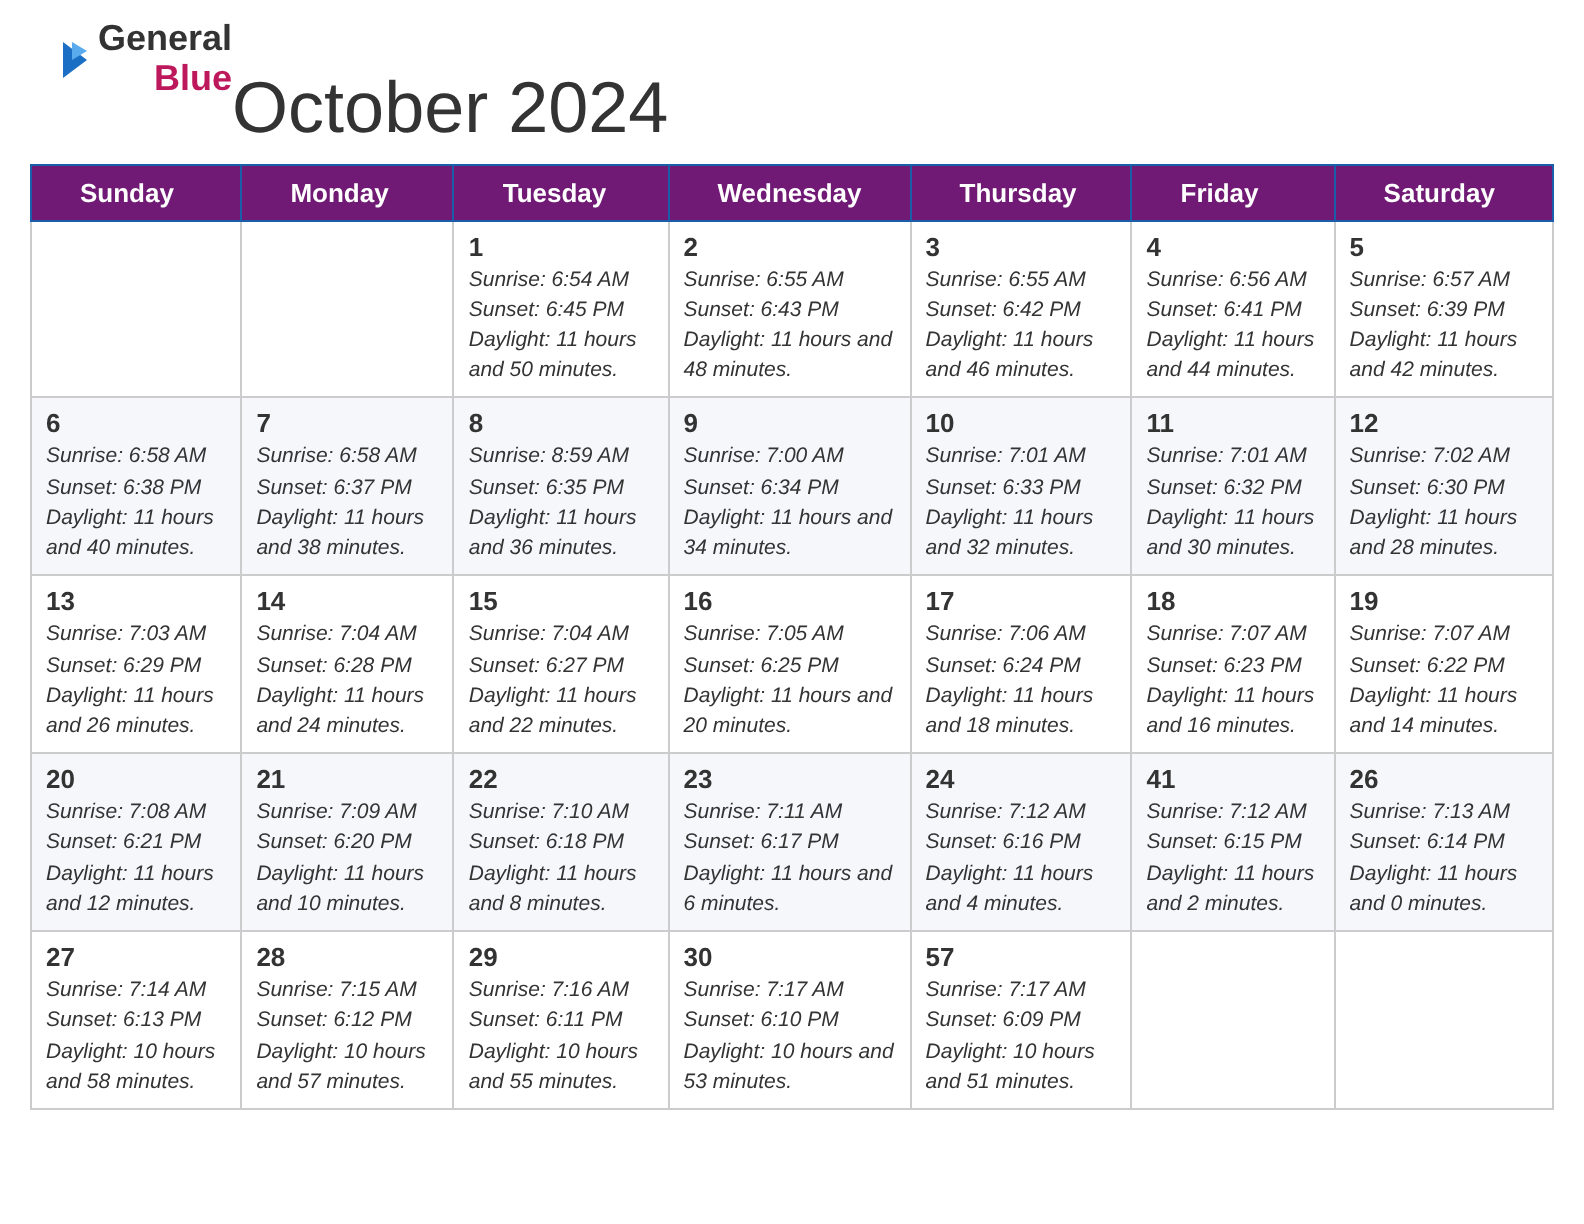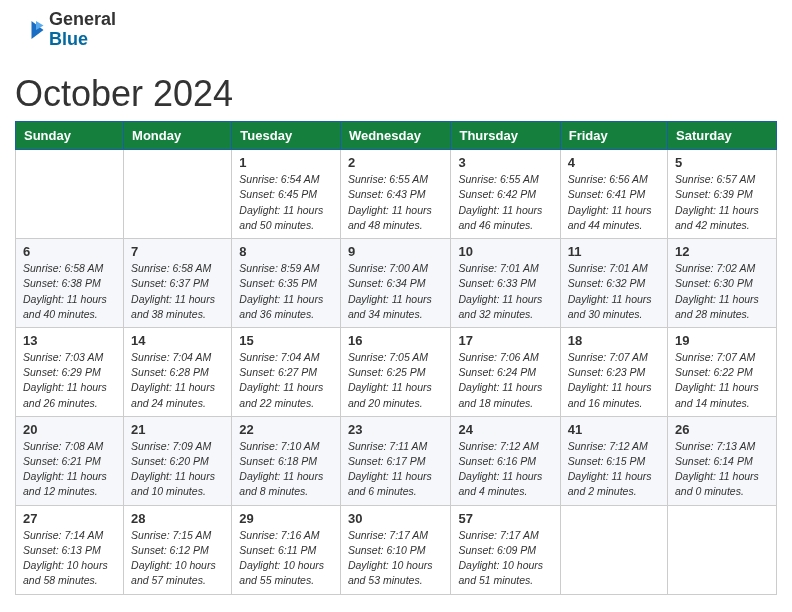--- a/index.html
+++ b/index.html
@@ -7,34 +7,33 @@
       font-family: Arial, sans-serif;
       background: #fff;
       width: 792px;
       min-height: 612px;
       padding: 10px 15px;
     }
     .header {
       display: flex;
       align-items: flex-start;
       margin-bottom: 8px;
-      flex-direction: column;
     }
     .logo {
       display: flex;
       align-items: center;
       gap: 4px;
     }
     .logo-text {
       font-size: 18px;
       font-weight: bold;
       line-height: 1.1;
     }
     .logo-text .general { color: #333; }
-    .logo-text .blue { color: #0369a1; }
+    .logo-text .blue { color: #be185d; margin-left: 28px; }
     .logo-icon {
       width: 30px;
       height: 30px;
     }
     .title-block {
       text-align: right;
     }
     .month-title {
       font-size: 36px;
       font-weight: normal;
@@ -45,24 +44,24 @@
     .location {
       font-size: 16px;
       color: #555;
     }
     .calendar {
       width: 100%;
       border-collapse: collapse;
       border: 1px solid #ccc;
     }
     .calendar th {
-      background-color: #15803d;
+      background-color: #701a75;
       color: white;
       text-align: left;
-      padding: 6px 8px;
+      padding: 6px 24px;
       font-size: 13px;
       font-weight: bold;
       border: 1px solid #1a5da8;
     }
     .calendar td {
       vertical-align: top;
       border: 1px solid #ccc;
       padding: 5px 7px;
       width: 113px;
       min-height: 80px;

